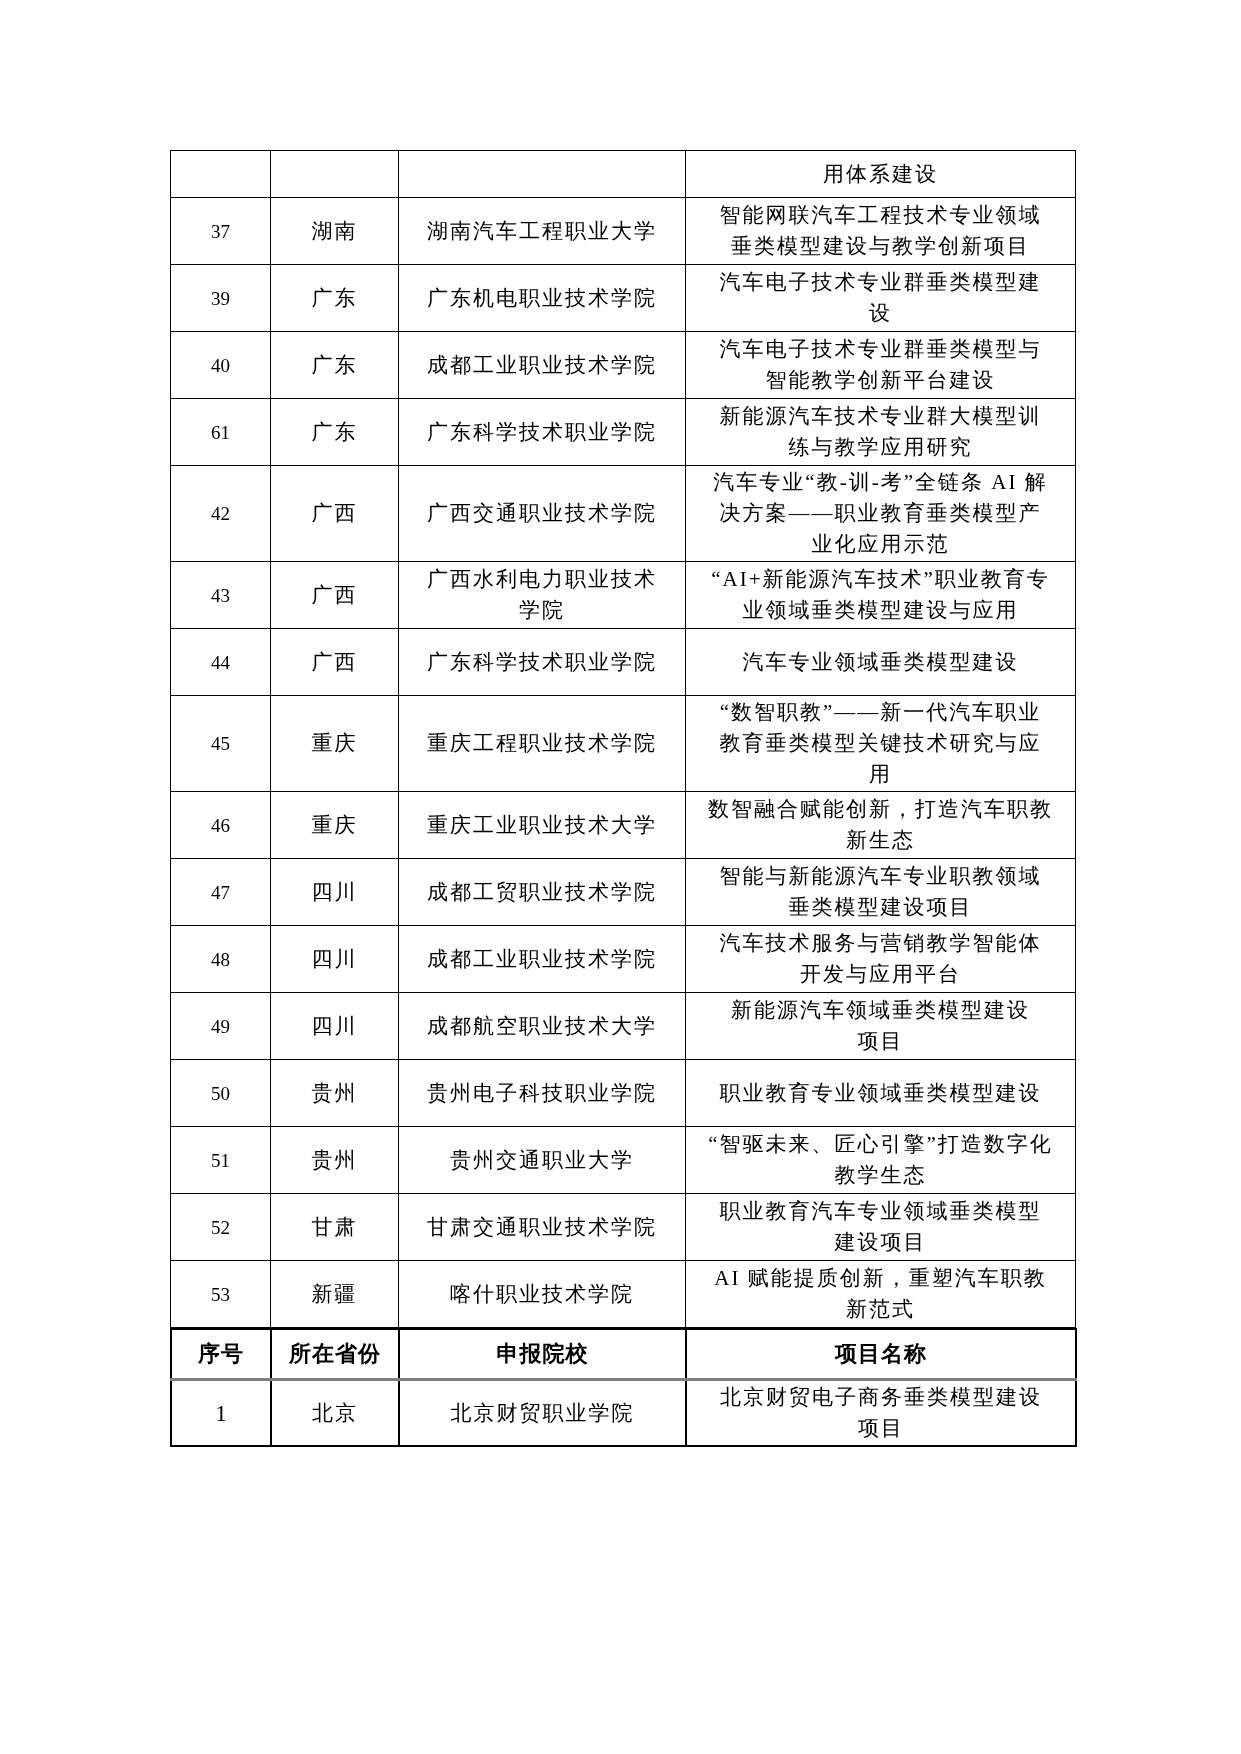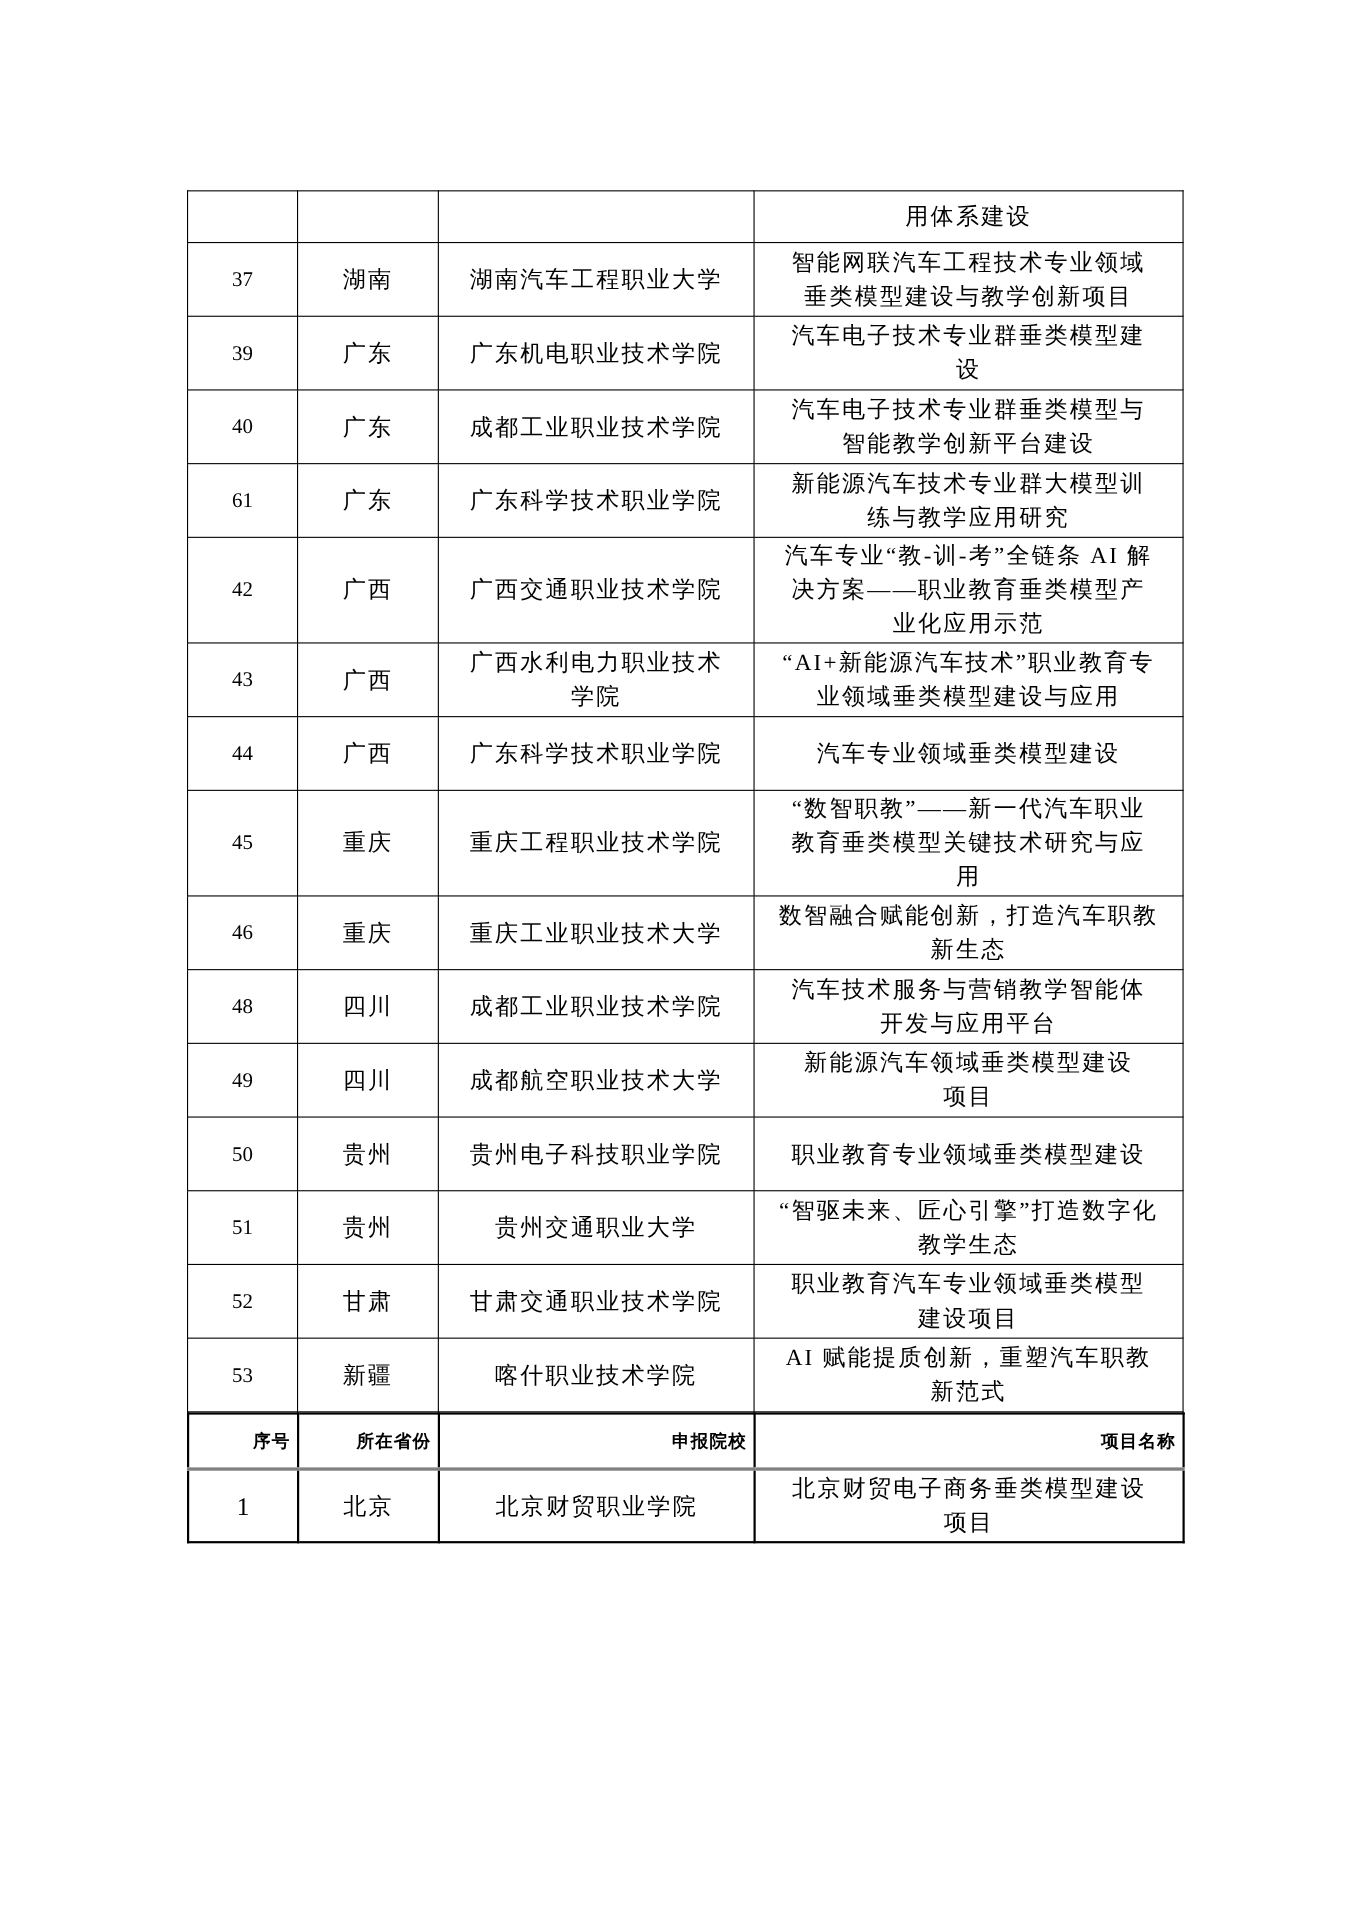--- a/index.html
+++ b/index.html
@@ -2,21 +2,21 @@
 <html><head>
 <meta charset="utf-8">
 <style>
   html, body { margin: 0; padding: 0; background: #ffffff; }
   body {
     width: 1241px; height: 1754px;
     font-family: "Liberation Serif", "DejaVu Serif", serif;
     color: #000;
     overflow: hidden;
   }
-  .page { padding: 150px 0 0 170px; margin-top: 23px; }
+  .page { padding: 150px 0 0 170px; }
 
   table { border-collapse: collapse; table-layout: fixed; width: 905px; }
   col.c-seq      { width: 100px; }
   col.c-province { width: 128px; }
   col.c-school   { width: 287px; }
   col.c-project  { width: 390px; }
 
   
   .t1 td {
     border: 1px solid #000;
@@ -41,24 +41,24 @@
     margin: 26px 0 16px 2px;
     font-family: "Liberation Serif", "DejaVu Serif", serif;
   }
 
   
   .t2 th {
     border: 2px solid #000;
     border-bottom: 3px solid #7f7f7f;
     font-family: "Liberation Sans", "DejaVu Sans", sans-serif;
     font-weight: bold;
-    font-size: 16px;
+    font-size: 22px;
     letter-spacing: 1px;
     height: 46px;
-    text-align: right;
+    text-align: center;
     vertical-align: middle;
     padding: 1px 6px;
   }
   .t2 td {
     border: 2px solid #000;
     text-align: center;
     vertical-align: middle;
     font-size: 21px;
     line-height: 31px;
     letter-spacing: 2px;
@@ -145,20 +145,27 @@
 用</td>
     </tr>
     <tr>
       <td class="seq">46</td>
       <td>重庆</td>
       <td class="school">重庆工业职业技术大学</td>
       <td class="project">数智融合赋能创新，打造汽车职教
 新生态</td>
     </tr>
     <tr>
+      <td class="seq">47</td>
+      <td>四川</td>
+      <td class="school">成都工贸职业技术学院</td>
+      <td class="project">智能与新能源汽车专业职教领域
+垂类模型建设项目</td>
+    </tr>
+    <tr>
       <td class="seq">48</td>
       <td>四川</td>
       <td class="school">成都工业职业技术学院</td>
       <td class="project">汽车技术服务与营销教学智能体
 开发与应用平台</td>
     </tr>
     <tr>
       <td class="seq">49</td>
       <td>四川</td>
       <td class="school">成都航空职业技术大学</td>

